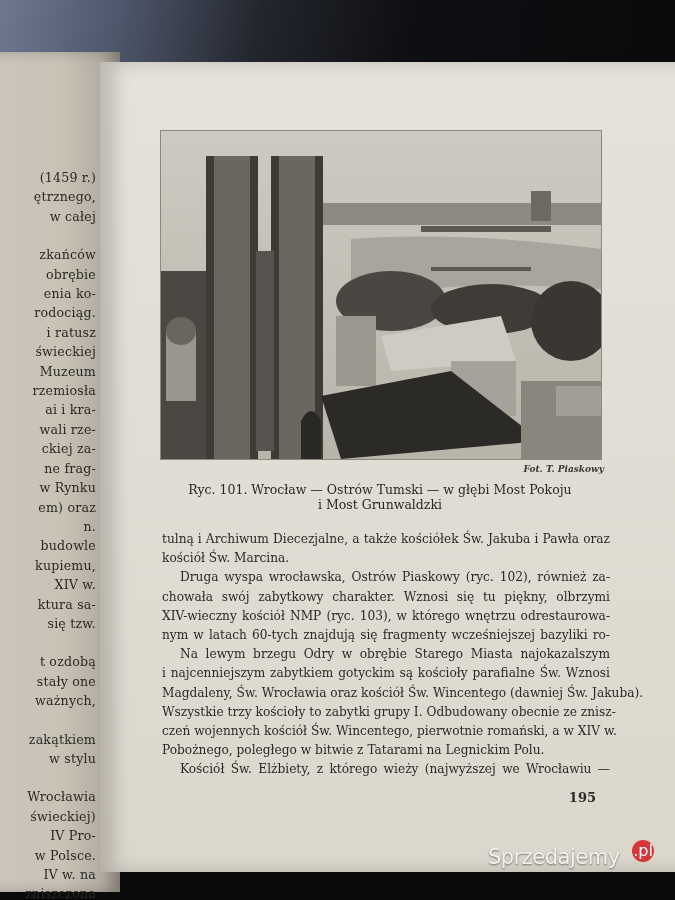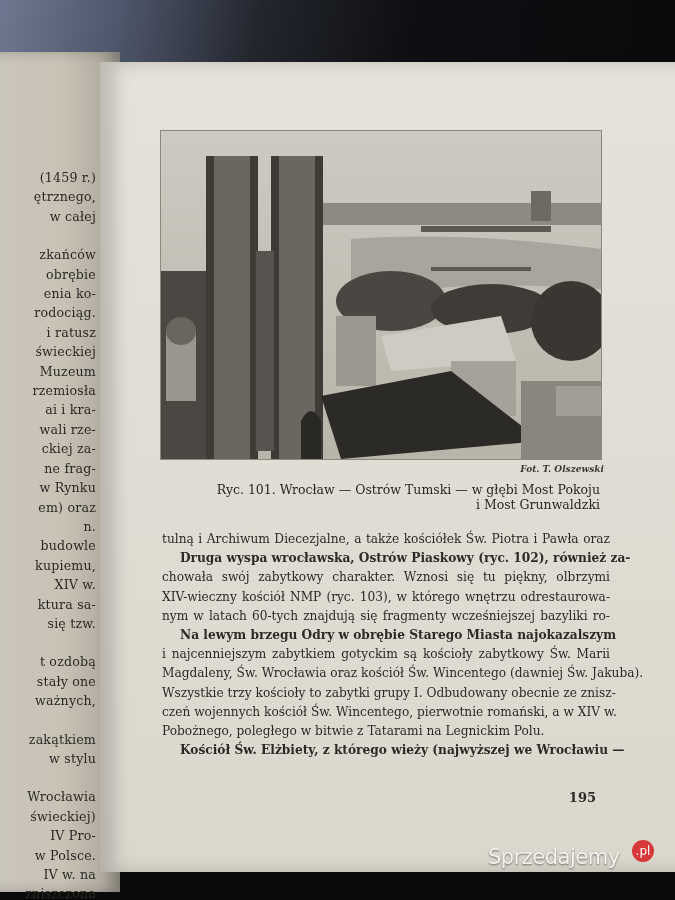--- a/index.html
+++ b/index.html
@@ -38,42 +38,42 @@
     position:absolute; left:60px; top:68px; width:440px; height:328px;
     background:#bdb8ae; overflow:hidden;
     border:1px solid #8d887e;
   }
   .photo svg { display:block; }
   .credit {
     position:absolute; right:86px; top:402px;
     font-size:9px; font-style:italic; font-weight:bold; color:#3a3834;
   }
   .caption {
-    position:absolute; left:60px; top:420px; width:440px; text-align:right;
+    position:absolute; left:60px; top:420px; width:440px; text-align:center;
     font-size:12.5px; line-height:15px; color:#2a2826;
   }
   .body-text {
     position:absolute; left:62px; top:468px; width:448px;
     font-size:12.2px; line-height:19.2px; color:#2c2a27; text-align:justify;
   }
   .body-text .ln { display:block; white-space:nowrap; text-align-last:justify; }
   .body-text .ln.last { text-align-last:left; }
-  .body-text .ln.indent { padding-left:18px;font-weight:bold; }
+  .body-text .ln.indent { padding-left:18px; }
   .page-number {
     position:absolute; right:94px; top:728px; font-size:13px; font-weight:bold; color:#2c2a27;margin-left:35px;
   }
   .watermark {
     position:absolute; left:488px; top:845px; height:32px;
     font-family:"DejaVu Sans", sans-serif; font-weight:normal; font-size:21px;
     color:#f4f2ee; letter-spacing:-0.5px;
     text-shadow:0 1px 2px rgba(0,0,0,0.5);
   }
   .watermark .badge {
     position:absolute; left:144px; top:-5px; width:22px; height:22px; border-radius:50%;
-    background:#d8373a; color:#fff; font-size:12px; line-height:22px; text-align:center;
+    background:#d8373a; color:#fff; font-size:16px; line-height:22px; text-align:center;
     text-shadow:none; letter-spacing:0;
   }
 </style>
 </head>
 <body>
 
 <div class="backdrop-top"></div>
 <div class="backdrop-bottom"></div>
 
 <div class="left-page">
@@ -153,33 +153,34 @@
       <path d="M140 290 q10 -20 20 0 v40 h-20z" fill="#2a2825"></path>
 
       <rect x="175" y="185" width="40" height="70" fill="#9c988f"></rect>
       <path d="M220 205 L340 185 L355 230 L230 240 Z" fill="#cfcbc3"></path>
       <rect x="290" y="230" width="65" height="55" fill="#a6a299"></rect>
       <path d="M160 265 L290 240 L380 310 L180 328 Z" fill="#2c2a27"></path>
       <rect x="360" y="250" width="80" height="78" fill="#8a867e"></rect>
       <rect x="395" y="255" width="45" height="30" fill="#a29e95"></rect>
     </svg>
   </div>
-  <div class="credit">Fot. T. Olszewski</div>
+  <div class="credit">Fot. T. Piaskowy</div>
   <div class="caption">
     <span>Ryc. 101. Wrocław — Ostrów Tumski — w głębi Most Pokoju</span><br>
     <span>i Most Grunwaldzki</span>
   </div>
   <div class="body-text" id="body-text">
-      <span class="ln">tulną i Archiwum Diecezjalne, a także kościółek Św. Piotra i Pawła oraz</span>
+      <span class="ln">tulną i Archiwum Diecezjalne, a także kościółek Św. Jakuba i Pawła oraz</span>
+      <span class="ln last">kościół Św. Marcina.</span>
       <span class="ln indent">Druga wyspa wrocławska, Ostrów Piaskowy (ryc. 102), również za-</span>
       <span class="ln">chowała swój zabytkowy charakter. Wznosi się tu piękny, olbrzymi</span>
       <span class="ln">XIV-wieczny kościół NMP (ryc. 103), w którego wnętrzu odrestaurowa-</span>
       <span class="ln">nym w latach 60-tych znajdują się fragmenty wcześniejszej bazyliki ro-</span>
       <span class="ln indent">Na lewym brzegu Odry w obrębie Starego Miasta najokazalszym</span>
-      <span class="ln">i najcenniejszym zabytkiem gotyckim są kościoły zabytkowy Św. Marii</span>
+      <span class="ln">i najcenniejszym zabytkiem gotyckim są kościoły parafialne Św. Wznosi</span>
       <span class="ln">Magdaleny, Św. Wrocławia oraz kościół Św. Wincentego (dawniej Św. Jakuba).</span>
       <span class="ln">Wszystkie trzy kościoły to zabytki grupy I. Odbudowany obecnie ze znisz-</span>
       <span class="ln">czeń wojennych kościół Św. Wincentego, pierwotnie romański, a w XIV w.</span>
       <span class="ln last">Pobożnego, poległego w bitwie z Tatarami na Legnickim Polu.</span>
       <span class="ln indent">Kościół Św. Elżbiety, z którego wieży (najwyższej we Wrocławiu —</span>
     </div>
   <div class="page-number">195</div>
 </div>
 
 <div class="watermark">

